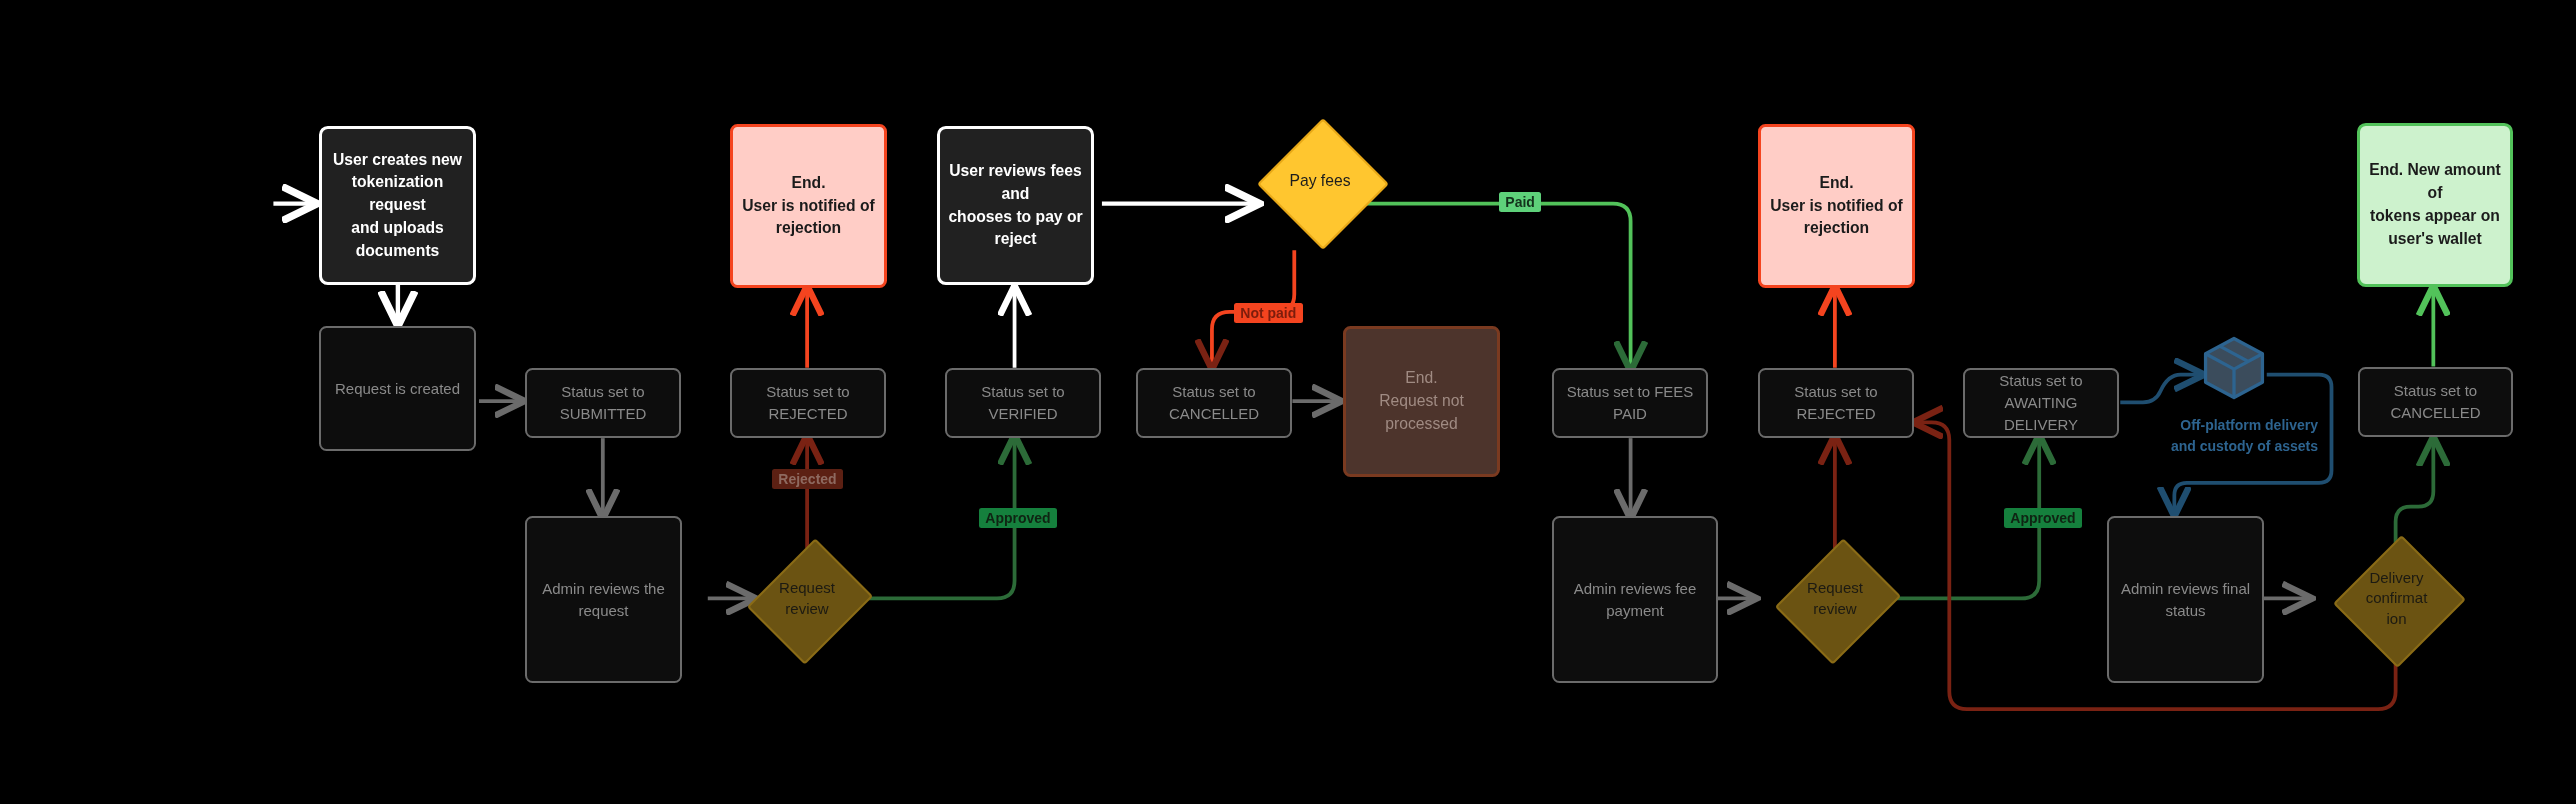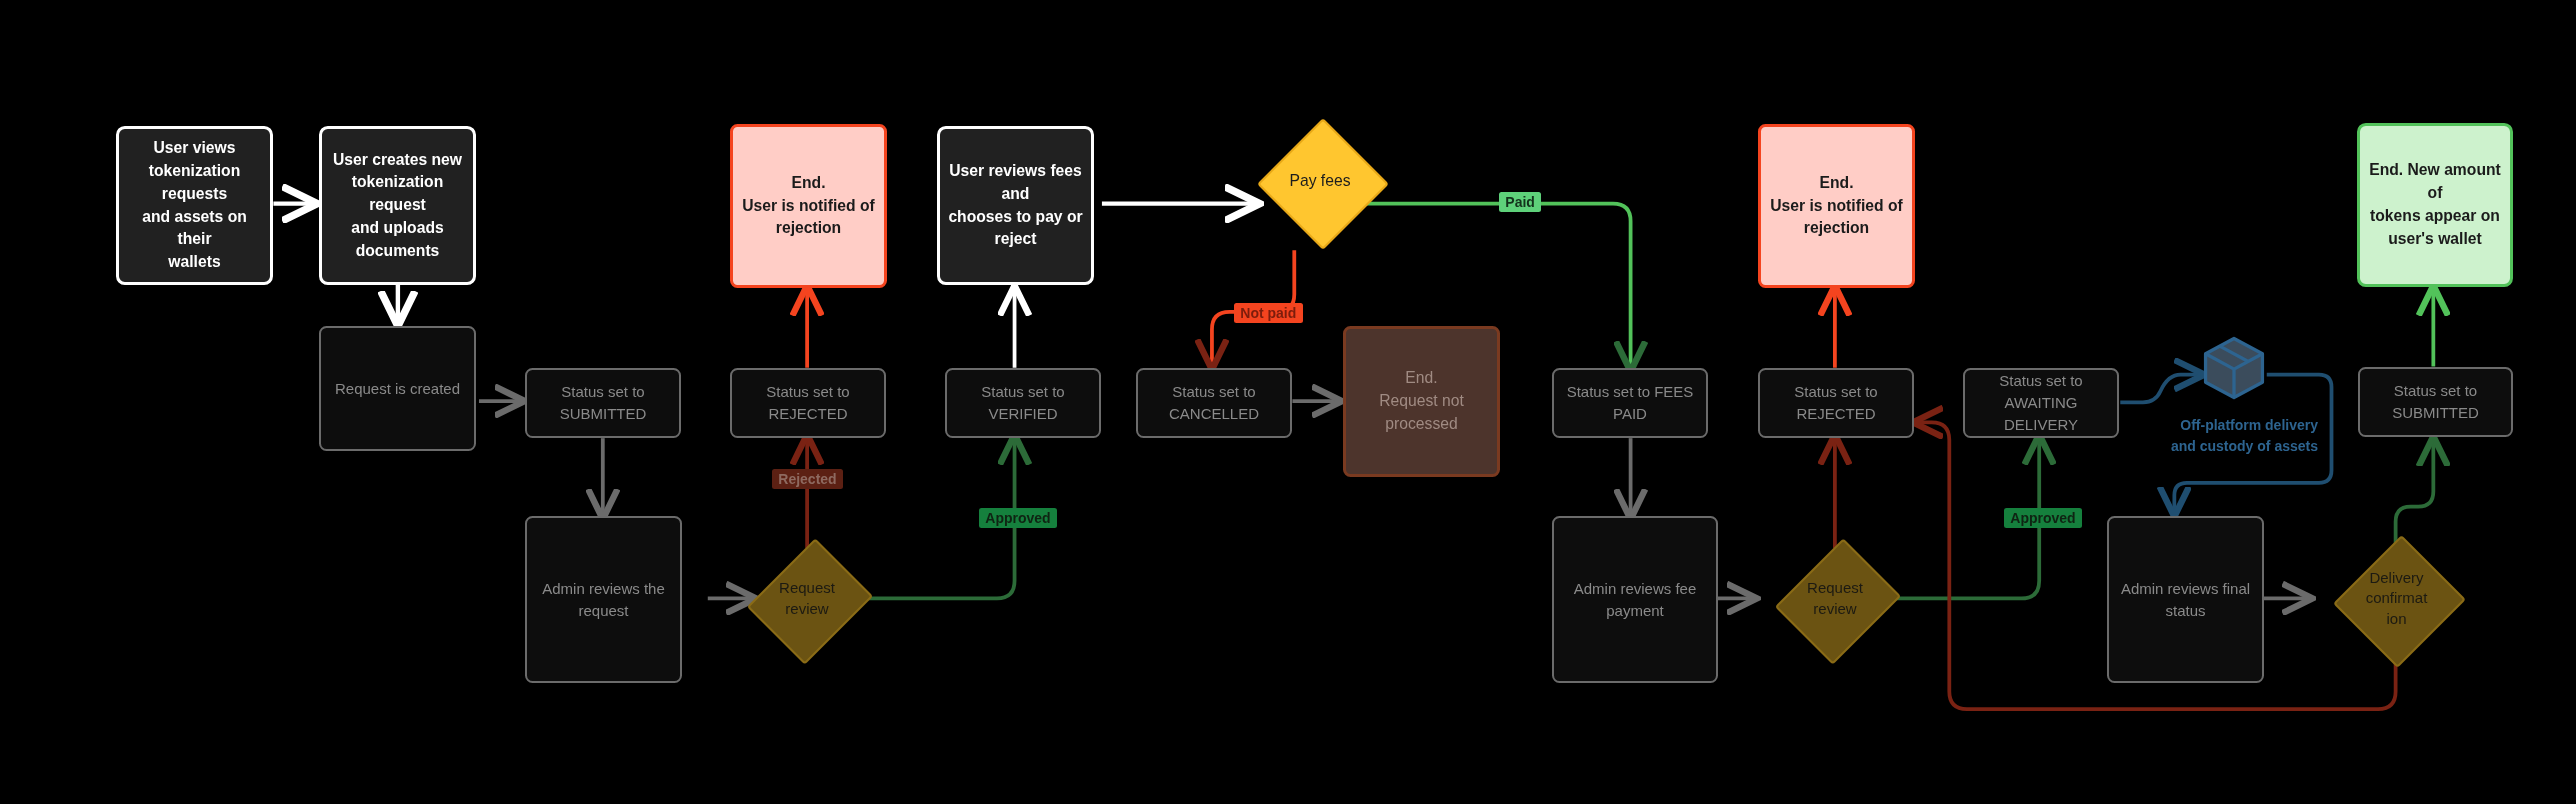--- a/index.html
+++ b/index.html
@@ -132,28 +132,20 @@
       <path d="M3598,952 L3672,952" stroke="#6b6b6b" stroke-width="6" marker-end="url(#ag)"></path>
 
       <path d="M3810,876 L3810,830 Q3810,806 3834,806 L3846,806 Q3870,806 3870,782 L3870,700" stroke="#2c6b38" stroke-width="6" marker-end="url(#agrndim)"></path>
 
       <path d="M3870,583 L3870,460" stroke="#52c25a" stroke-width="6" marker-end="url(#agrn)"></path>
 
       <path d="M3810,1029 L3810,1100 Q3810,1128 3782,1128 L3128,1128 Q3100,1128 3100,1100 L3100,700 Q3100,672 3072,672 L3048,672" stroke="#7a2213" stroke-width="6" marker-end="url(#areddim)"></path>
     </g>
   </svg>
 
-  <div class="node n-user" style="left:116px;top:126px;width:157px;height:159px;">
-    <span>
-      <span>User views</span><br>
-      <span>tokenization requests</span><br>
-      <span>and assets on their</span><br>
-      <span>wallets</span>
-    </span>
-  </div>
 
   <div class="node n-user" style="left:319px;top:126px;width:157px;height:159px;">
     <span>
       <span>User creates new</span><br>
       <span>tokenization request</span><br>
       <span>and uploads</span><br>
       <span>documents</span>
     </span>
   </div>
 
@@ -237,21 +229,21 @@
   </div>
 
   <div class="node n-sys" style="left:1963px;top:368px;width:156px;height:70px;">
     <span>
       <span>Status set to AWAITING</span><br>
       <span>DELIVERY</span>
     </span>
   </div>
 
   <div class="node n-sys" style="left:2358px;top:367px;width:155px;height:70px;">
-    <span>Status set to SUBMITTED</span>
+    <span>Status set to CANCELLED</span>
   </div>
 
   <div class="cube" style="left:2199px;top:333px;width:70px;height:70px;">
     <svg width="70" height="70" viewBox="0 0 64 64" xmlns="http://www.w3.org/2000/svg">
       <g fill="#3b4c5c" stroke="#2d6490" stroke-width="3" stroke-linejoin="round">
         <path d="M32 5 L58 19 L58 45 L32 59 L6 45 L6 19 Z"></path>
         <path d="M6 19 L32 33 L58 19" fill="none"></path>
         <path d="M32 33 L32 59" fill="none"></path>
         <path d="M19 12 L45 26" fill="none"></path>
       </g>

